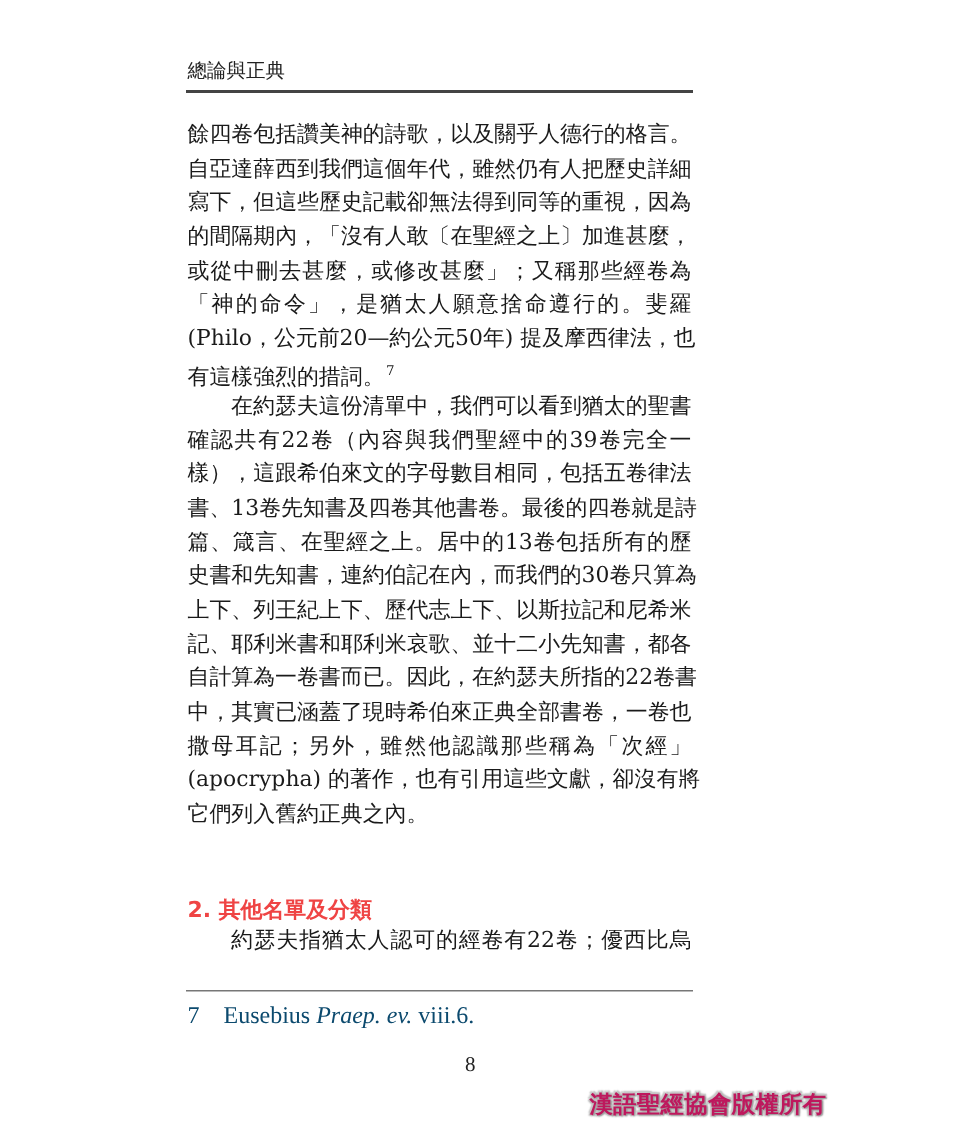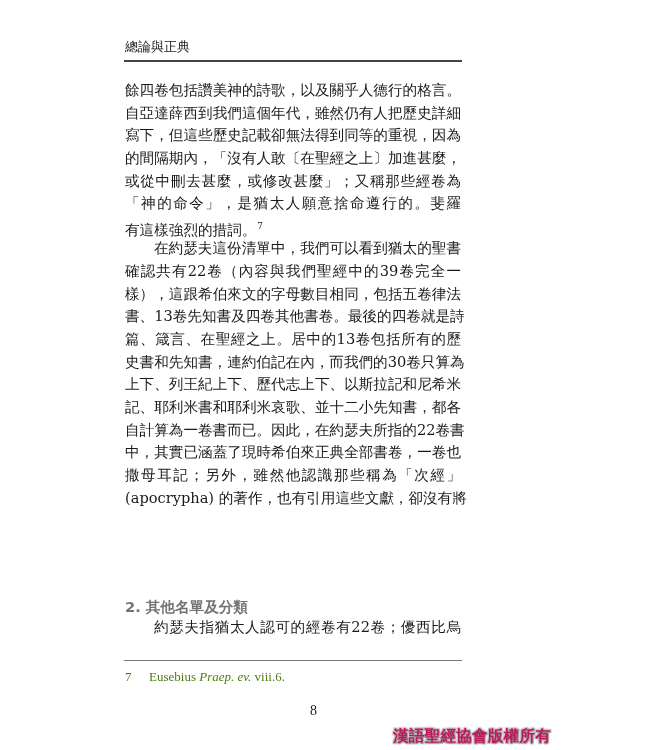--- a/index.html
+++ b/index.html
@@ -65,43 +65,43 @@
       margin-left: 1px;
     }
     .section-heading {
       position: absolute;
       left: 125px;
       top: 596px;
       font-size: 14.6px;
       font-weight: bold;
       line-height: 22px;
       font-family: "DejaVu Sans", "Liberation Sans", sans-serif;
-      color: #737373;
+      color: #ef4444;
     }
     .after-heading {
       position: absolute;
       left: 125px;
       top: 616px;
       width: 336px;
     }
     .foot-rule {
       position: absolute;
       left: 124px;
       top: 660px;
       width: 338px;
       height: 1px;
       background: #777;
     }
     .footnote {
       position: absolute;
       left: 125px;
       top: 669px;
       font-family: "Liberation Serif", "DejaVu Serif", serif;
-      font-size: 13px;
-      color: #4d7c0f;
+      font-size: 16px;
+      color: #0c4a6e;
       white-space: nowrap;
     }
     .footnote .fn-num {
       display: inline-block;
       width: 24px;
     }
     .footnote i { font-style: italic; }
     .page-number {
       position: absolute;
       left: 310px;
@@ -136,33 +136,35 @@
   <div class="running-head">總論與正典</div>
   <div class="head-rule"></div>
 
   <div class="body-text">
     <span class="line">餘四卷包括讚美神的詩歌，以及關乎人德行的格言。</span>
     <span class="line">自亞達薛西到我們這個年代，雖然仍有人把歷史詳細</span>
     <span class="line">寫下，但這些歷史記載卻無法得到同等的重視，因為</span>
     <span class="line">的間隔期內，「沒有人敢〔在聖經之上〕加進甚麼，</span>
     <span class="line">或從中刪去甚麼，或修改甚麼」；又稱那些經卷為</span>
     <span class="line">「神的命令」，是猶太人願意捨命遵行的。斐羅</span>
+    <span class="line">(Philo，公元前20—約公元50年) 提及摩西律法，也</span>
     <span class="line last"><span>有這樣強烈的措詞。</span><sup class="sup">7</sup></span>
     <span class="line indent">在約瑟夫這份清單中，我們可以看到猶太的聖書</span>
     <span class="line">確認共有22卷（內容與我們聖經中的39卷完全一</span>
     <span class="line">樣），這跟希伯來文的字母數目相同，包括五卷律法</span>
     <span class="line">書、13卷先知書及四卷其他書卷。最後的四卷就是詩</span>
     <span class="line">篇、箴言、在聖經之上。居中的13卷包括所有的歷</span>
     <span class="line">史書和先知書，連約伯記在內，而我們的30卷只算為</span>
     <span class="line">上下、列王紀上下、歷代志上下、以斯拉記和尼希米</span>
     <span class="line">記、耶利米書和耶利米哀歌、並十二小先知書，都各</span>
     <span class="line">自計算為一卷書而已。因此，在約瑟夫所指的22卷書</span>
     <span class="line">中，其實已涵蓋了現時希伯來正典全部書卷，一卷也</span>
     <span class="line">撒母耳記；另外，雖然他認識那些稱為「次經」</span>
     <span class="line">(apocrypha) 的著作，也有引用這些文獻，卻沒有將</span>
+    <span class="line last">它們列入舊約正典之內。</span>
   </div>
 
   <div class="section-heading">2. 其他名單及分類</div>
   <div class="after-heading">
     <span class="line indent">約瑟夫指猶太人認可的經卷有22卷；優西比烏</span>
   </div>
 
   <div class="foot-rule"></div>
   <div class="footnote">
     <span class="fn-num">7</span><span>Eusebius</span> <i>Praep. ev.</i> <span>viii.6.</span>

